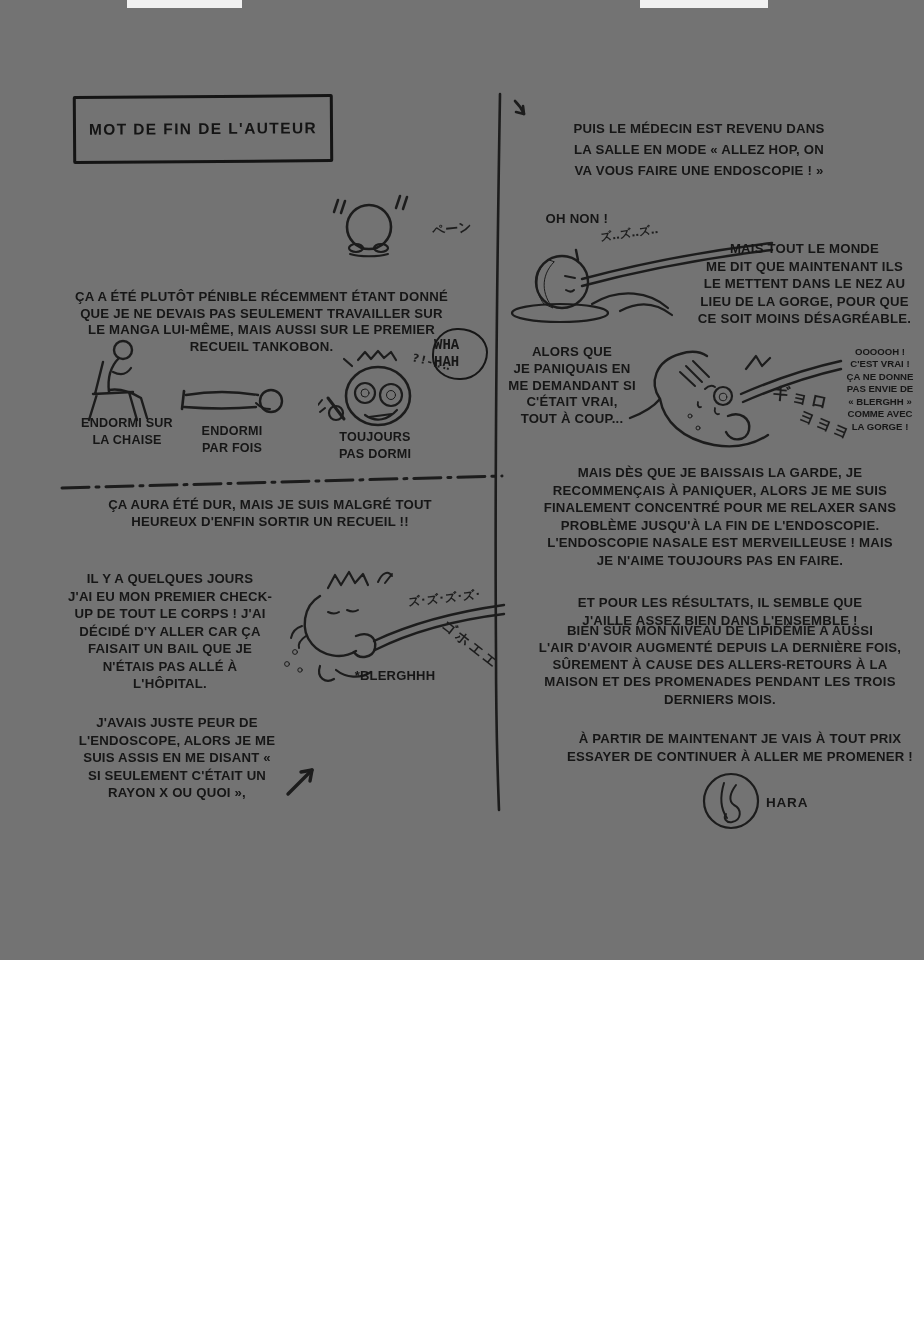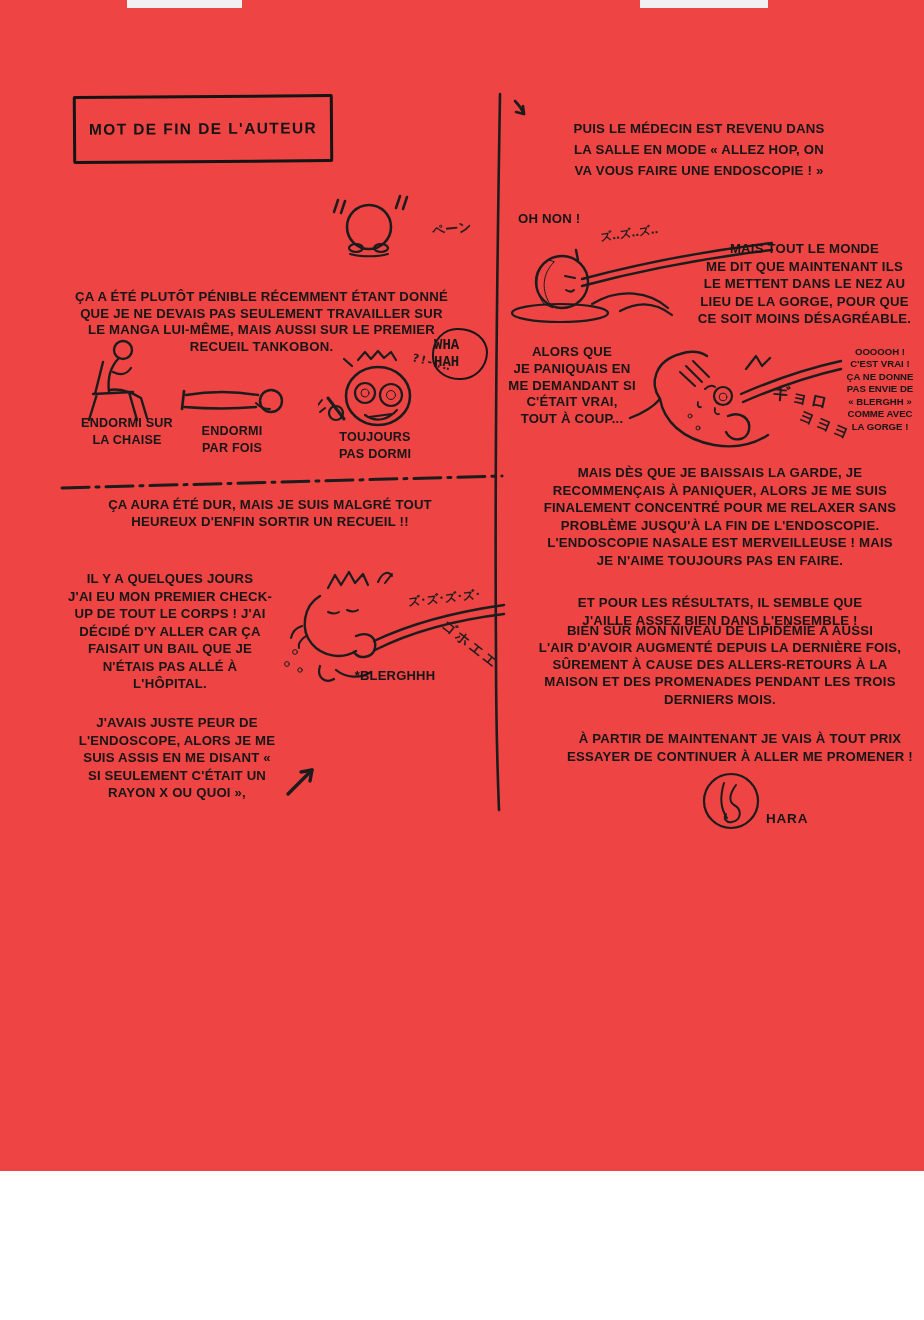--- a/index.html
+++ b/index.html
@@ -1,16 +1,16 @@
 <!DOCTYPE html>
 <html><head>
 <meta charset="utf-8">
 <style>
   html,body{margin:0;padding:0;background:#fff;}
-  #canvas{position:relative;width:924px;height:1171px;background:#ef4444;overflow:hidden;}
+  #canvas{position:relative;width:924px;height:960px;background:#737373;overflow:hidden;}
   .t{position:absolute;font-family:"Liberation Sans","DejaVu Sans",sans-serif;font-weight:700;
      color:#161616;white-space:pre-line;text-align:center;letter-spacing:.2px;line-height:1.32;
      font-size:13.2px;}
   .sfx{position:absolute;font-family:"DejaVu Sans",sans-serif;font-weight:700;color:#1d1d1d;
      white-space:pre-line;}
   .doodle{position:absolute;}
   .doodle path,.doodle circle,.doodle ellipse,.doodle line{stroke:#1c1c1c;fill:none;
      stroke-linecap:round;stroke-linejoin:round;}
   #title-box{position:absolute;left:73px;top:95px;width:254px;height:62px;border:3px solid #141414;
      border-radius:2px;display:flex;align-items:center;justify-content:center;transform:rotate(-.4deg);
@@ -139,21 +139,21 @@
   </svg>
   <svg class="doodle" style="left:510px;top:98px;" width="24" height="24" viewBox="0 0 24 24">
     <path d="M5,3 C10,8 12,11 14,16" stroke-width="2.6"></path>
     <path d="M14,16 L6,14 M14,16 L13,8" stroke-width="2.6"></path>
   </svg>
 
   <div class="t" style="left:552px;top:118px;width:294px;line-height:1.6;">PUIS LE MÉDECIN EST REVENU DANS
 LA SALLE EN MODE « ALLEZ HOP, ON
 VA VOUS FAIRE UNE ENDOSCOPIE ! »</div>
 
-  <div class="t" style="left:518px;top:210px;width:90px;text-align:left;">OH NON !</div>
+  <div class="t" style="left:518px;top:210px;width:90px;text-align:right;">OH NON !</div>
 
   <svg class="doodle" style="left:502px;top:224px;" width="276" height="102" viewBox="0 0 276 102">
     <ellipse cx="58" cy="89" rx="48" ry="9" stroke-width="2.2"></ellipse>
     <circle cx="60" cy="58" r="26" stroke-width="2.4"></circle>
     <path d="M46,36 C33,45 31,66 42,80 L51,84 C40,71 38,52 52,38 Z" fill="#222" stroke="#222" stroke-width="1"></path>
     <path d="M63,52 L73,54 M64,66 C67,68 70,68 72,66" stroke-width="2"></path>
     <path d="M80,55 C140,39 202,27 270,19" stroke-width="2.4"></path>
     <path d="M80,62 C140,46 202,34 270,26" stroke-width="2.4"></path>
     <path d="M90,80 C118,63 148,68 166,84 M118,87 C138,76 156,80 170,91" stroke-width="2.2"></path>
     <path d="M74,26 L76,36" stroke-width="2.4"></path>
@@ -215,15 +215,15 @@
 DERNIERS MOIS.</div>
 
   <div class="t" style="left:548px;top:730px;width:384px;line-height:1.38;">À PARTIR DE MAINTENANT JE VAIS À TOUT PRIX
 ESSAYER DE CONTINUER À ALLER ME PROMENER !</div>
 
   <svg class="doodle" style="left:700px;top:770px;" width="64" height="62" viewBox="0 0 64 62">
     <ellipse cx="31" cy="31" rx="27" ry="27" stroke-width="2.2"></ellipse>
     <path d="M24,13 C20,26 20,38 27,48" stroke-width="2"></path>
     <path d="M36,15 C30,23 28,31 34,35 C42,39 42,50 32,52 C26,53 23,48 26,44" stroke-width="2"></path>
   </svg>
-  <div class="t" style="left:766px;top:794px;width:60px;text-align:left;font-size:13.5px;letter-spacing:.8px;margin-top:16px;">HARA</div>
+  <div class="t" style="left:766px;top:794px;width:60px;text-align:left;font-size:13.5px;letter-spacing:.8px;">HARA</div>
 
 </div>
 
 </body></html>

